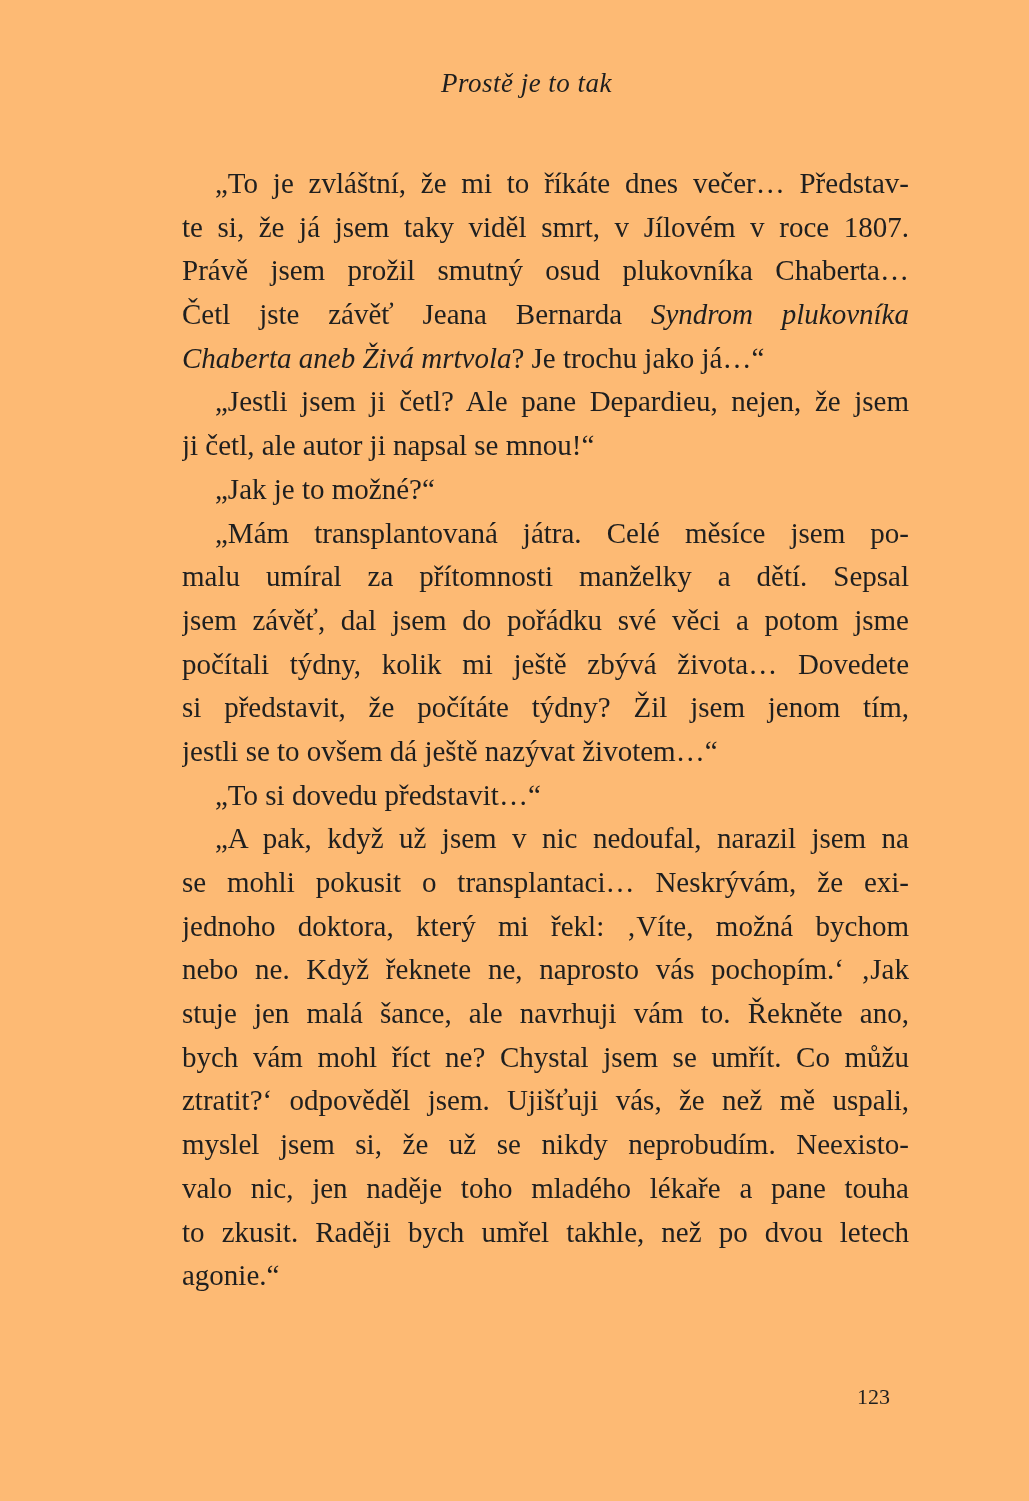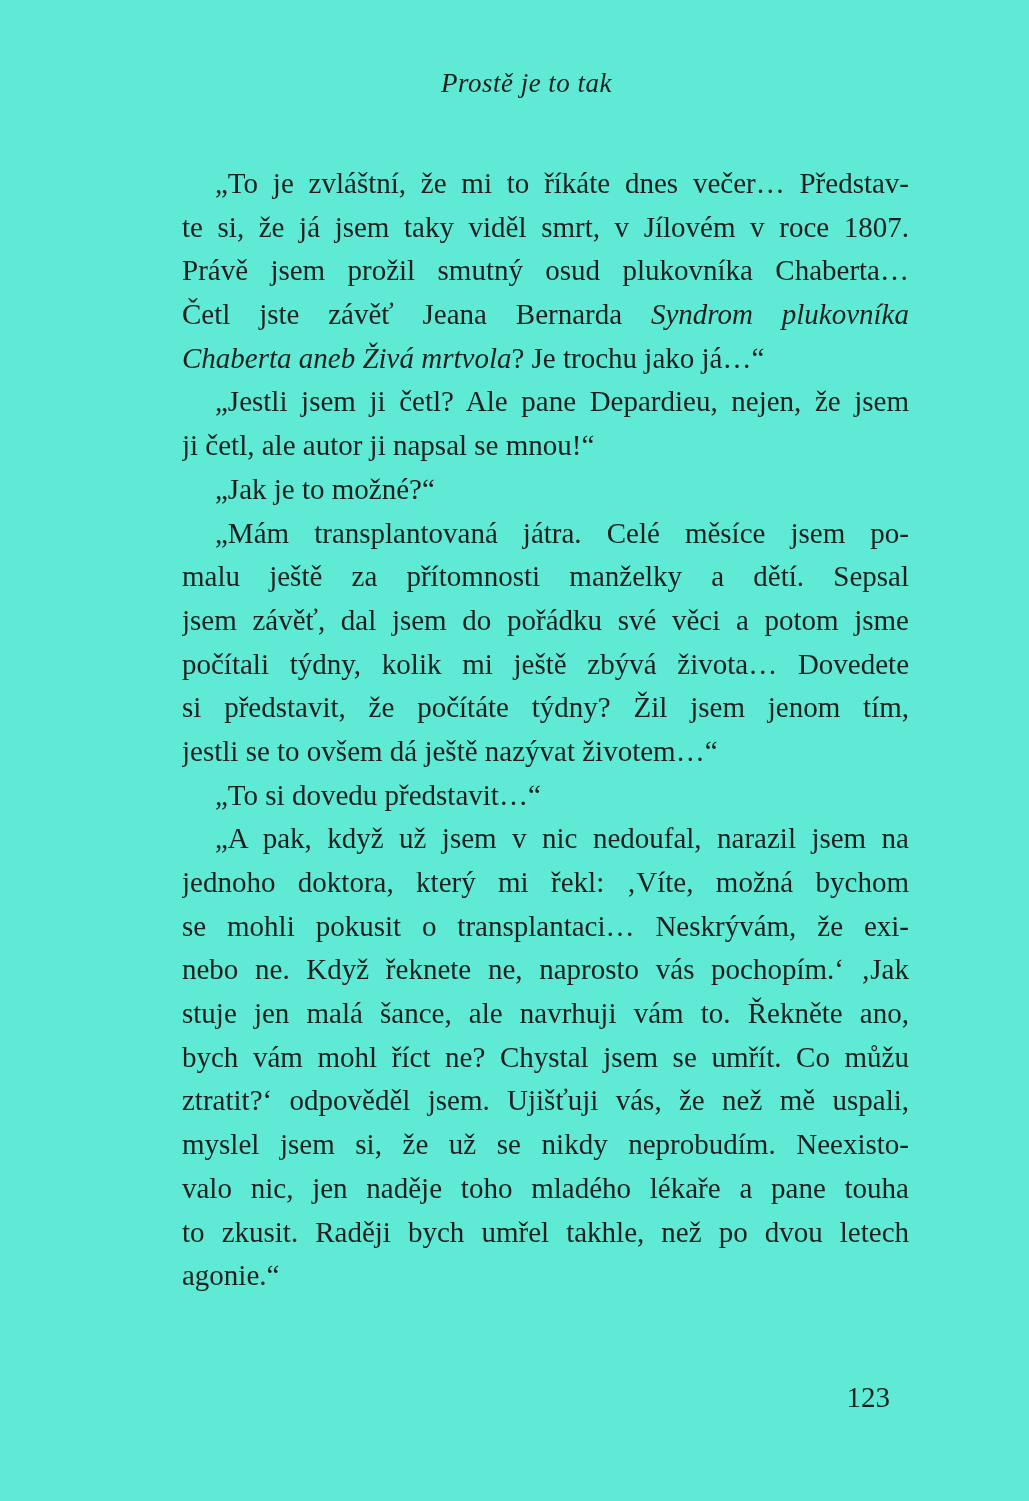--- a/index.html
+++ b/index.html
@@ -11,21 +11,21 @@
     width: 1029px;
     height: 1501px;
     font-family: "Liberation Serif", "DejaVu Serif", serif;
     color: #1f1f1f;
     position: relative;
     overflow: hidden;
   }
   .page {
     position: absolute;
     inset: 0;
-    background: #5eead4;
+    background: #fdba74;
   }
   .running-header {
     position: absolute;
     top: 66px;
     left: 163px;
     width: 727px;
     text-align: center;
     font-style: italic;
     font-size: 27px;
     line-height: 34px;
@@ -56,49 +56,49 @@
   }
   .italic {
     font-style: italic;
   }
   .page-number {
     position: absolute;
     top: 1377px;
     left: 163px;
     width: 727px;
     text-align: right;
-    font-size: 29px;
+    font-size: 22px;
     line-height: 40px;
   }
 </style>
 </head>
 <body style="background: rgb(255, 255, 255); color: rgb(31, 31, 31);">
 
 <div class="page">
   <div class="running-header">Prostě je to tak</div>
 
   <div class="text-block">
       <div class="line indent justify"><span>„To je zvláštní, že mi to říkáte dnes večer… Představ-</span></div>
       <div class="line justify"><span>te si, že já jsem taky viděl smrt, v Jílovém v roce 1807.</span></div>
       <div class="line justify"><span>Právě jsem prožil smutný osud plukovníka Chaberta…</span></div>
       <div class="line justify"><span>Četl jste závěť Jeana Bernarda </span><span class="italic">Syndrom plukovníka</span></div>
       <div class="line"><span class="italic">Chaberta aneb Živá mrtvola</span><span>? Je trochu jako já…“</span></div>
       <div class="line indent justify"><span>„Jestli jsem ji četl? Ale pane Depardieu, nejen, že jsem</span></div>
       <div class="line"><span>ji četl, ale autor ji napsal se mnou!“</span></div>
       <div class="line indent"><span>„Jak je to možné?“</span></div>
       <div class="line indent justify"><span>„Mám transplantovaná játra. Celé měsíce jsem po-</span></div>
-      <div class="line justify"><span>malu ještě za přítomnosti manželky a dětí. Sepsal</span></div>
+      <div class="line justify"><span>malu umíral za přítomnosti manželky a dětí. Sepsal</span></div>
       <div class="line justify"><span>jsem závěť, dal jsem do pořádku své věci a potom jsme</span></div>
       <div class="line justify"><span>počítali týdny, kolik mi ještě zbývá života… Dovedete</span></div>
       <div class="line justify"><span>si představit, že počítáte týdny? Žil jsem jenom tím,</span></div>
       <div class="line"><span>jestli se to ovšem dá ještě nazývat životem…“</span></div>
       <div class="line indent"><span>„To si dovedu představit…“</span></div>
       <div class="line indent justify"><span>„A pak, když už jsem v nic nedoufal, narazil jsem na</span></div>
+      <div class="line justify"><span>se mohli pokusit o transplantaci… Neskrývám, že exi-</span></div>
       <div class="line justify"><span>jednoho doktora, který mi řekl: ‚Víte, možná bychom</span></div>
-      <div class="line justify"><span>se mohli pokusit o transplantaci… Neskrývám, že exi-</span></div>
       <div class="line justify"><span>nebo ne. Když řeknete ne, naprosto vás pochopím.‘ ‚Jak</span></div>
       <div class="line justify"><span>stuje jen malá šance, ale navrhuji vám to. Řekněte ano,</span></div>
       <div class="line justify"><span>bych vám mohl říct ne? Chystal jsem se umřít. Co můžu</span></div>
       <div class="line justify"><span>ztratit?‘ odpověděl jsem. Ujišťuji vás, že než mě uspali,</span></div>
       <div class="line justify"><span>myslel jsem si, že už se nikdy neprobudím. Neexisto-</span></div>
       <div class="line justify"><span>valo nic, jen naděje toho mladého lékaře a pane touha</span></div>
       <div class="line justify"><span>to zkusit. Raději bych umřel takhle, než po dvou letech</span></div>
       <div class="line"><span>agonie.“</span></div>
     </div>
 

